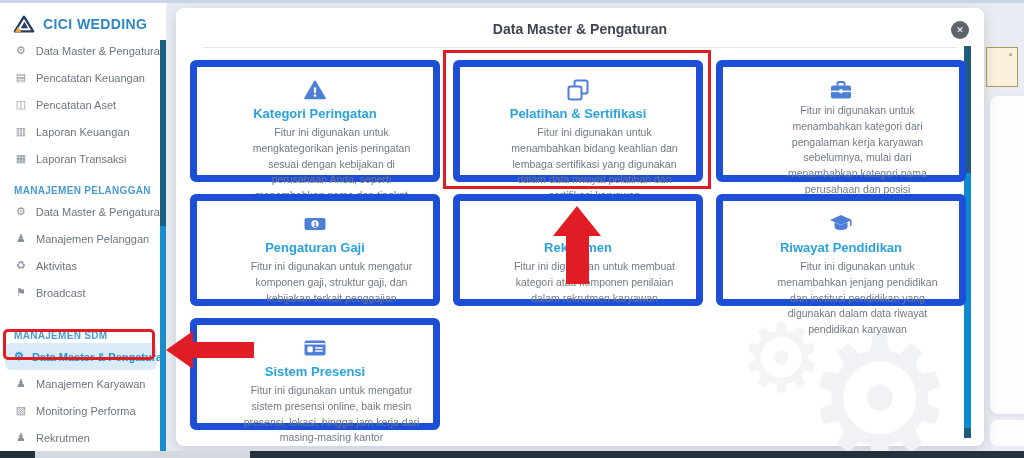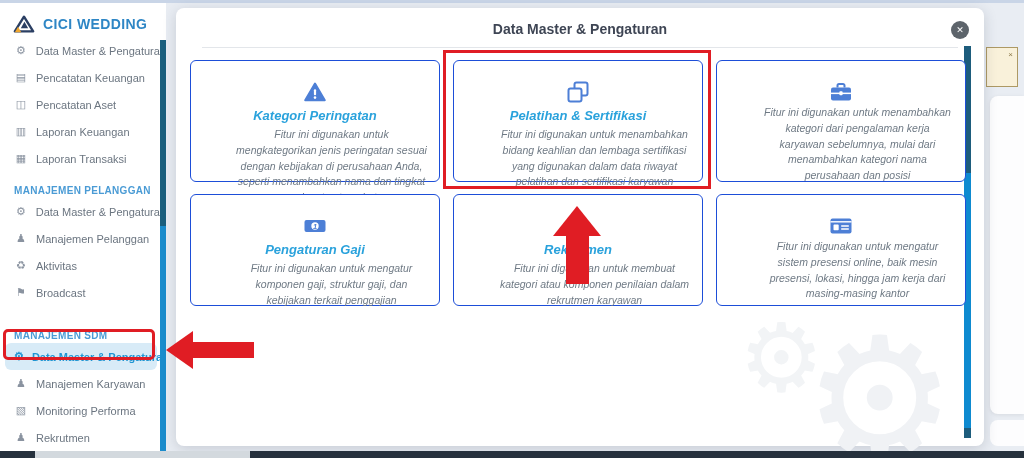--- a/index.html
+++ b/index.html
@@ -37,21 +37,21 @@
   .modal-sep { margin:10px 26px 0 26px; border-bottom:1px solid #e3e6ea; }
   .close-btn { position:absolute; right:15px; top:13px; width:18px; height:18px; border-radius:50%; background:#5d646b; color:#fff; font-size:9px; display:flex; align-items:center; justify-content:center; cursor:pointer; }
   .modal-scroll { position:absolute; right:13px; top:38px; width:7px; height:392px; }
   .modal-scroll .mthumb { position:absolute; top:0; width:7px; height:127px; background:#1d5c7c; }
   .modal-scroll .mtrack { position:absolute; top:127px; width:7px; height:255px; background:#0e8ad0; }
   .modal-scroll .mbot   { position:absolute; top:382px; width:7px; height:10px; background:#1d5c7c; }
   .gear-wm  { position:absolute; right:28px; bottom:-38px; font-size:170px; color:#f0f2f5; z-index:0; line-height:1; }
   .gear-wm2 { position:absolute; right:160px; bottom:40px; font-size:95px; color:#f2f4f6; z-index:0; line-height:1; }
 
   .grid { position:absolute; left:14px; top:52px; display:grid; grid-template-columns:250px 250px 250px; grid-template-rows:122px 112px 112px; gap:12px 13px; z-index:1; }
-  .card { background:#fff; border:1px solid #1d4ed8; border-radius:6px; padding:18px 12px 8px; text-align:center; cursor:pointer;font-style:italic; }
+  .card { background:#fff; border:7px solid #1d4ed8; border-radius:6px; padding:10px 12px 8px; text-align:center; cursor:pointer; }
   .card-icon { height:26px; display:flex; align-items:center; justify-content:center; }
   .card-title { color:#2aa2dc; font-weight:bold; font-size:13px; margin:3px 0 4px; }
   .card-desc { color:#6f7a85; font-size:10.5px; line-height:1.5;margin-left:33px; }
 
   
   .anno { z-index:20; pointer-events:none; }
   .anno-rect-card { position:absolute; left:443px; top:50px; width:268px; height:139px; border:3px solid #e01d24; }
   .anno-rect-side { position:absolute; left:3px; top:329px; width:152px; height:31px; border:3px solid #e01d24; border-radius:5px; }
   .arrow-up-head { position:absolute; left:553px; top:206px; width:0; height:0; border-left:24px solid transparent; border-right:24px solid transparent; border-bottom:30px solid #e01d24; }
   .arrow-up-shaft { position:absolute; left:566px; top:235px; width:23px; height:49px; background:#e01d24; }
@@ -208,31 +208,43 @@
             <circle cx="9.5" cy="7.5" r="4" fill="#4d7fd6"></circle>
             <path fill="#4d7fd6" d="M2 20 a7.5 6.5 0 0 1 15 0 Z"></path>
             <rect x="16.8" y="9.2" width="6.6" height="2.2" rx="1" fill="#4d7fd6"></rect>
             <rect x="19" y="7" width="2.2" height="6.6" rx="1" fill="#4d7fd6"></rect>
           </svg>
       </div>
       <div class="card-title">Rekrutmen</div>
       <div class="card-desc">Fitur ini digunakan untuk membuat kategori atau komponen penilaian dalam rekrutmen karyawan</div>
     </div>
 
+    <div class="card">
+      <div class="card-icon">
+        <svg width="24" height="24" viewBox="0 0 24 24">
+            <path fill="#4d7fd6" d="M12 3 23 8 12 13 1 8 Z"></path>
+            <path fill="#4d7fd6" d="M5.5 10.3 V15 c0 1.7 2.9 3 6.5 3 s6.5-1.3 6.5-3 V10.3 L12 13.3 Z"></path>
+            <rect x="21" y="8" width="1.5" height="6.2" rx="0.7" fill="#4d7fd6"></rect>
+          </svg>
+      </div>
+      <div class="card-title">Riwayat Pendidikan</div>
+      <div class="card-desc">Fitur ini digunakan untuk menambahkan jenjang pendidikan dan institusi pendidikan yang digunakan dalam data riwayat pendidikan karyawan</div>
+    </div>
 
     <div class="card">
       <div class="card-icon">
         <svg width="24" height="24" viewBox="0 0 24 24">
             <rect x="1.5" y="4.5" width="21" height="15" rx="2" fill="#4d7fd6"></rect>
             <rect x="1.5" y="7.1" width="21" height="1.4" fill="#fff"></rect>
             <rect x="4.5" y="10.6" width="5.2" height="5.6" rx="0.8" fill="#fff"></rect>
             <rect x="12" y="11.2" width="8" height="1.5" rx="0.7" fill="#fff"></rect>
             <rect x="12" y="14.2" width="8" height="1.5" rx="0.7" fill="#fff"></rect>
           </svg>
       </div>
+      <div class="card-title">Sistem Presensi</div>
       <div class="card-desc">Fitur ini digunakan untuk mengatur sistem presensi online, baik mesin presensi, lokasi, hingga jam kerja dari masing-masing kantor</div>
     </div>
 
 
   </div>
 
   <div class="modal-scroll">
     <div class="mthumb"></div>
     <div class="mtrack"></div>
     <div class="mbot"></div>

